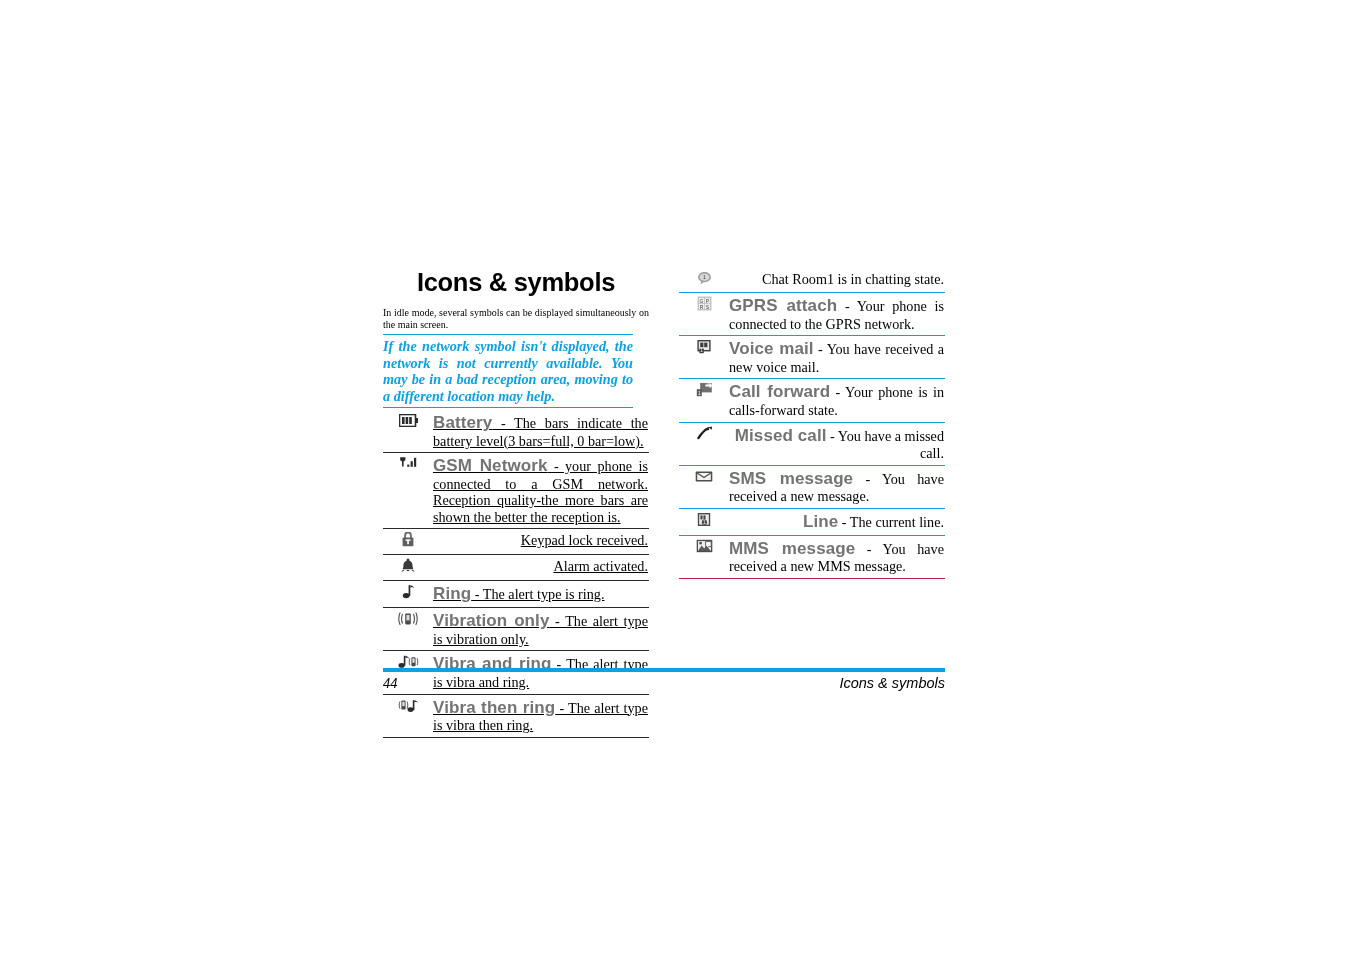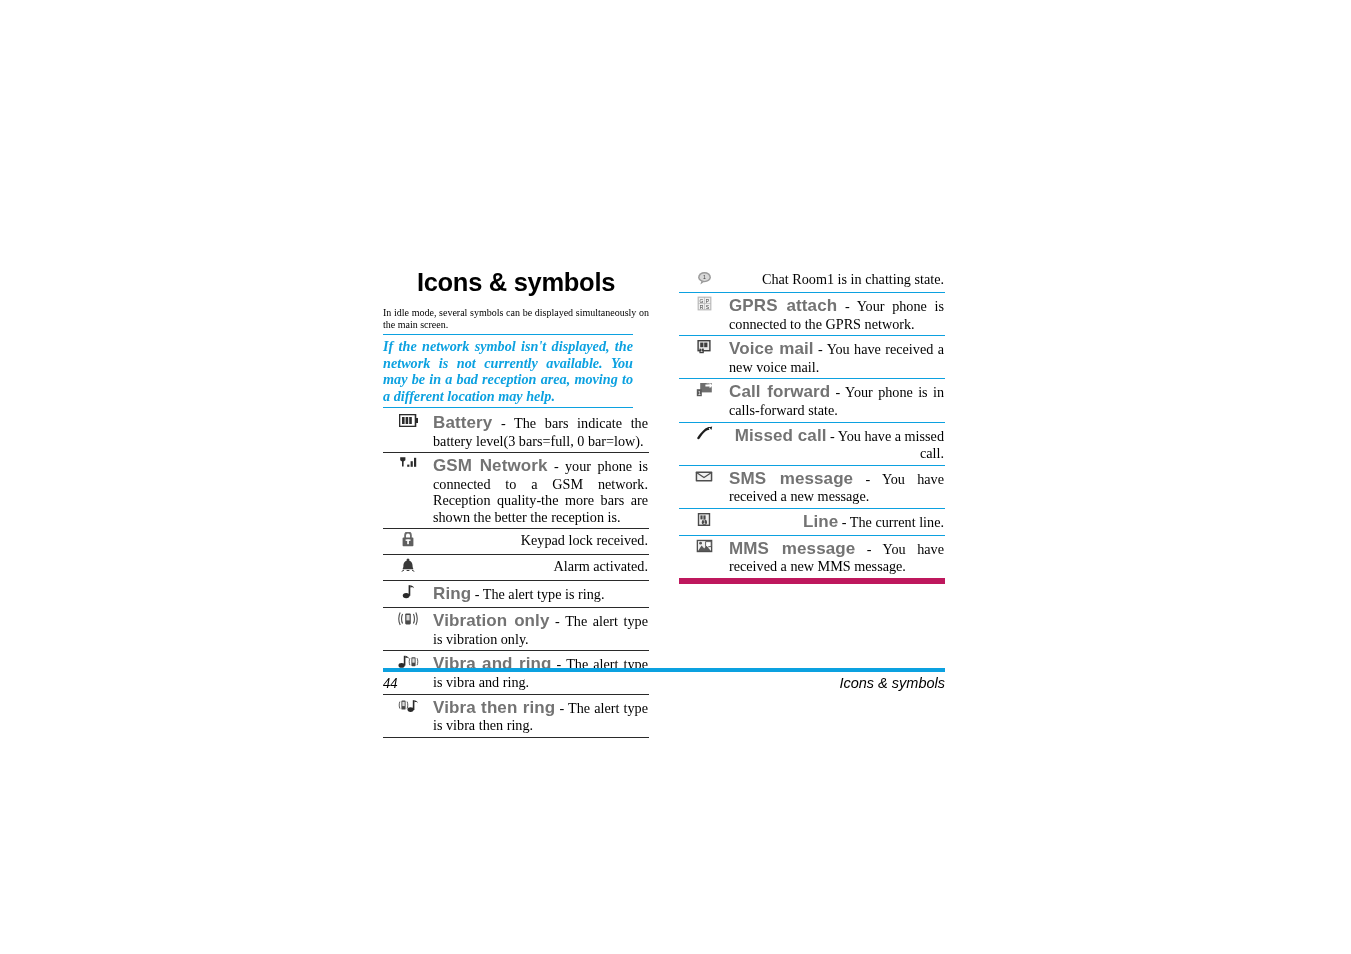--- a/index.html
+++ b/index.html
@@ -70,39 +70,40 @@
   }
 
   
   .icon-table {
     width: 100%;
     border-collapse: collapse;
     margin: 0;
   }
   .icon-table.left-table {
     margin-top: 2px;
+    text-decoration: underline;
   }
   .icon-table tr {
     vertical-align: top;
   }
   .icon-table td {
     padding: 3px 0 3px 0;
     border-bottom: 1px solid #2a2a2a;
   }
   .icon-table tr:last-child td {
     border-bottom: 1.3px solid #2a2a2a;
   }
   .icon-table.blue-rules td {
     border-bottom: 1.3px solid #0ca1e0;
   }
   .icon-table.blue-rules tr:last-child td {
     border-bottom: 1.3px solid #2a2a2a;
   }
   .icon-table.blue-rules tr.dark-rule td {
-    border-bottom: 6px solid #be185d;
+    border-bottom: 1px solid #be185d;
   }
 
   td.ic {
     width: 44px;
     padding-left: 3px;
     padding-right: 3px;
     text-align: center;
   }
   td.tx {
     font-size: 14.2px;

